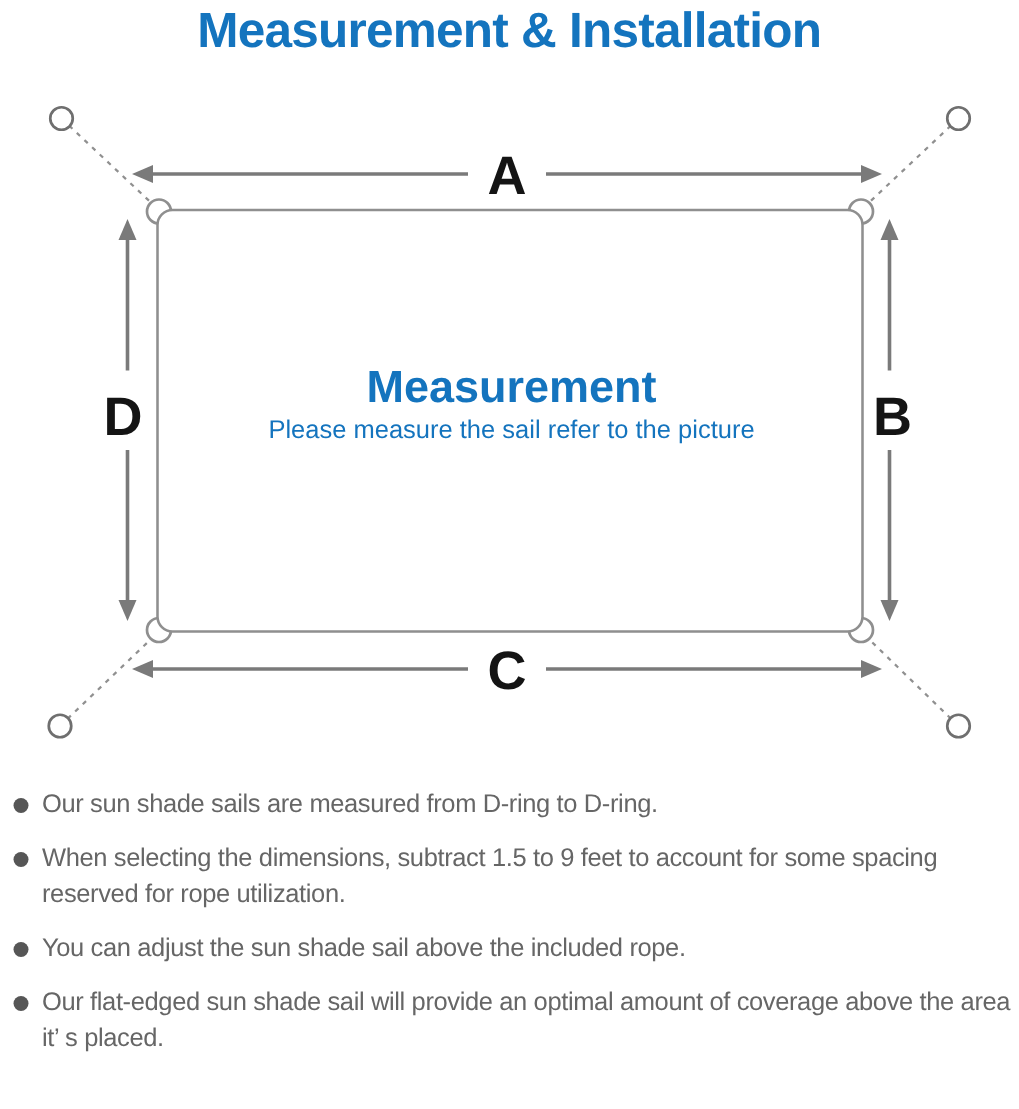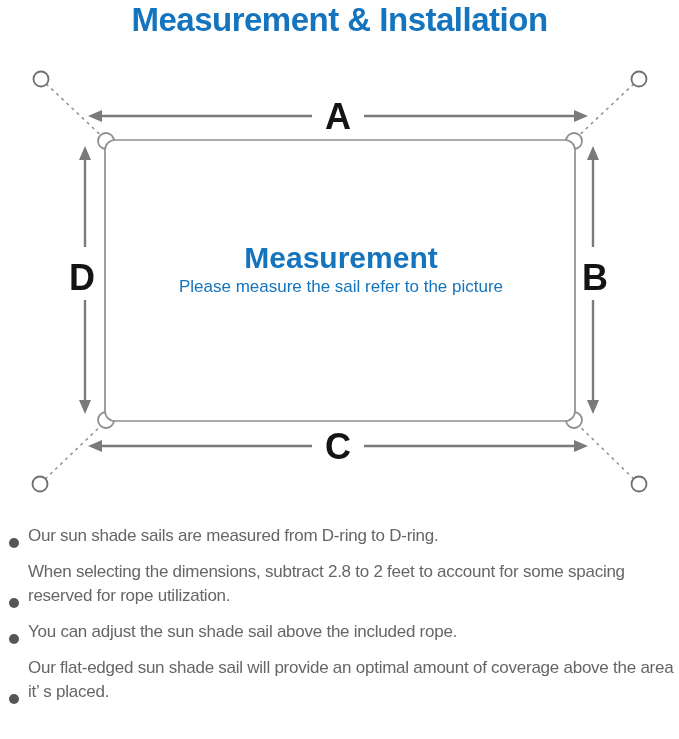--- a/index.html
+++ b/index.html
@@ -36,21 +36,21 @@
   .anchor     { fill: #ffffff; stroke: #6f6f6f; stroke-width: 1.8; }
   .dim-label  { font-family: "Liberation Sans", sans-serif; font-size: 36px; font-weight: bold; fill: #141414; }
   .ctr-title  { font-family: "Liberation Sans", sans-serif; font-size: 30px; font-weight: bold; fill: #1474be; }
   .ctr-sub    { font-family: "Liberation Sans", sans-serif; font-size: 17px; fill: #1474be; }
   .notes {
     position: absolute;
     top: 524px; left: 8px; right: 4px;
   }
   .note {
     display: flex;
-    align-items: flex-end;
+    align-items: flex-start;
     margin-bottom: 12px;
     color: #666666;
     font-size: 17px;
     line-height: 24px;
     letter-spacing: -0.25px;
   }
   .dot {
     flex: none;
     width: 10px; height: 10px;
     border-radius: 50%;
@@ -121,21 +121,21 @@
     <text class="ctr-sub" x="341" y="292" text-anchor="middle">Please measure the sail refer to the picture</text>
   </svg>
 
   <div class="notes">
     <div class="note">
       <span class="dot"></span>
       <span>Our sun shade sails are measured from D-ring to D-ring.</span>
     </div>
     <div class="note">
       <span class="dot"></span>
-      <span>When selecting the dimensions, subtract 2.8 to 2 feet to account for some spacing reserved for rope utilization.</span>
+      <span>When selecting the dimensions, subtract 1.5 to 9 feet to account for some spacing reserved for rope utilization.</span>
     </div>
     <div class="note">
       <span class="dot"></span>
       <span>You can adjust the sun shade sail above the included rope.</span>
     </div>
     <div class="note">
       <span class="dot"></span>
       <span>Our flat-edged sun shade sail will provide an optimal amount of coverage above the area it’ s placed.</span>
     </div>
   </div>

